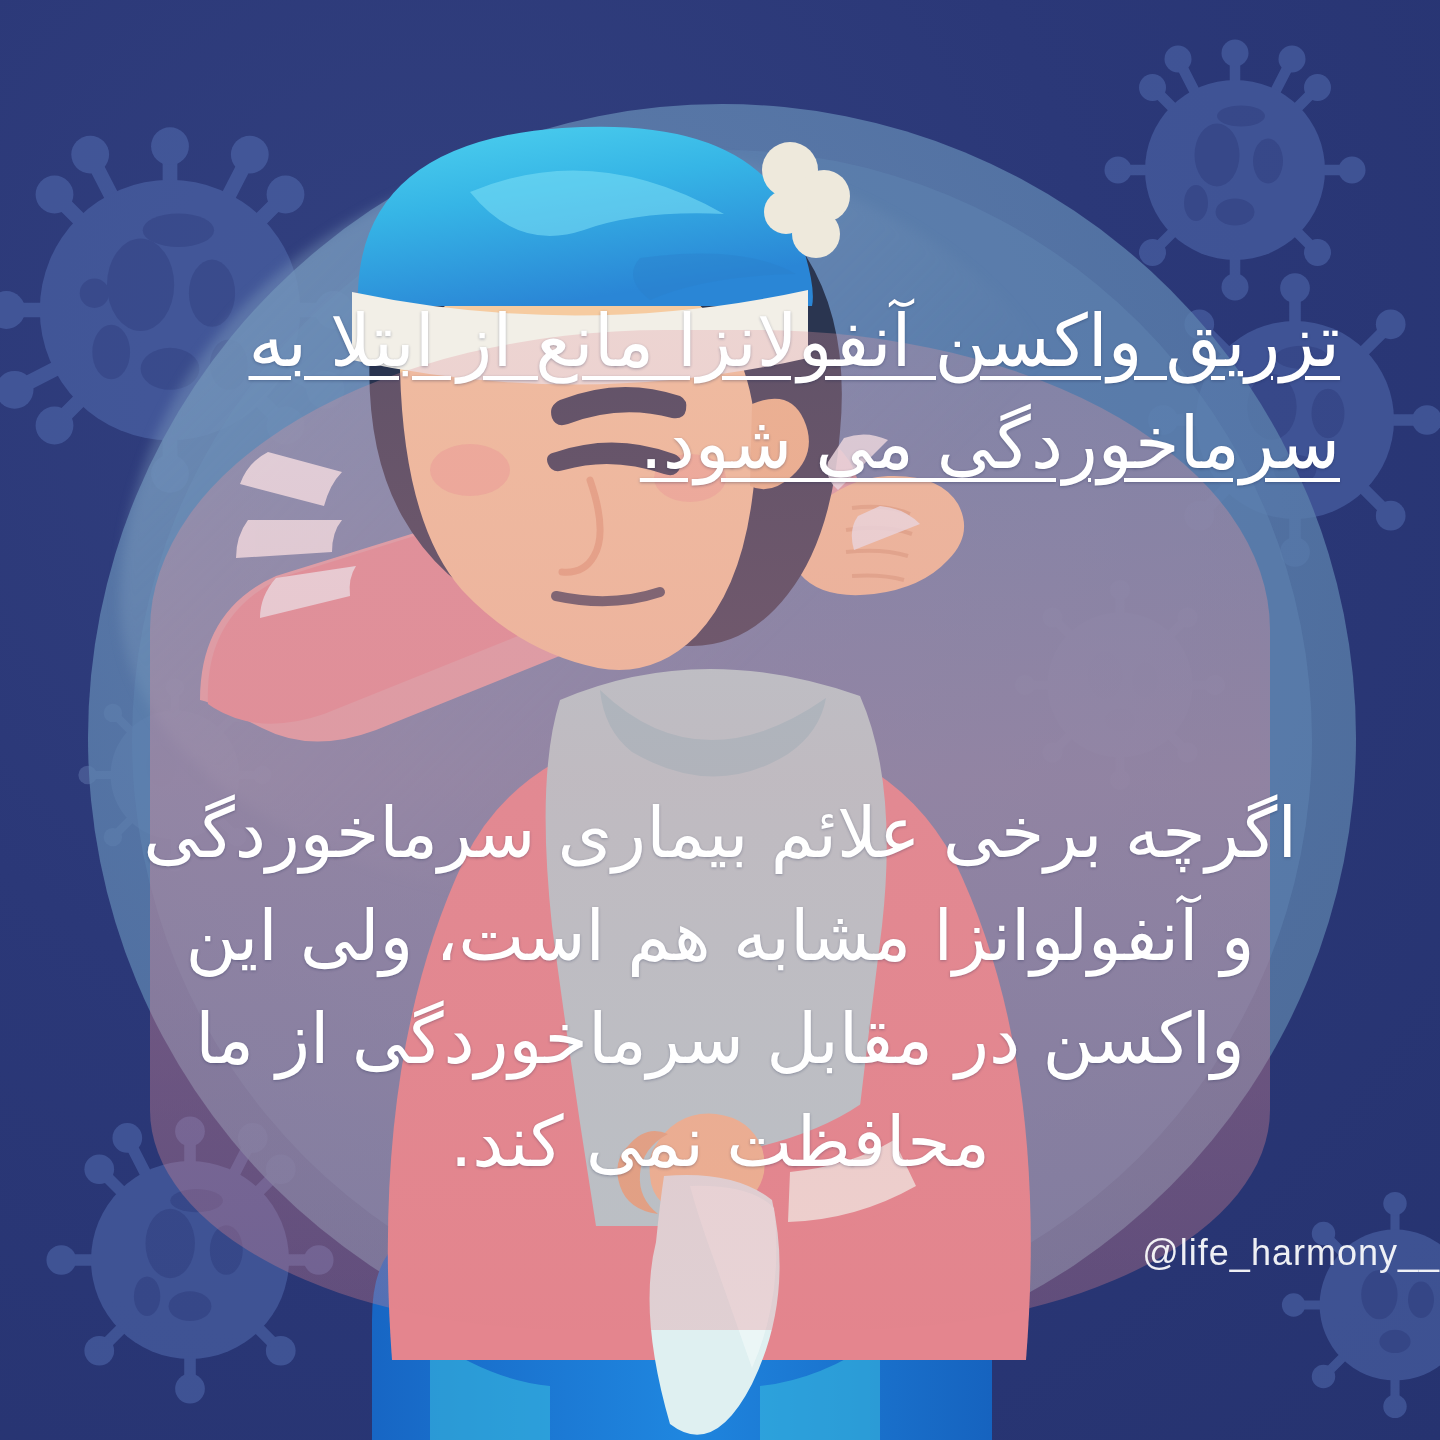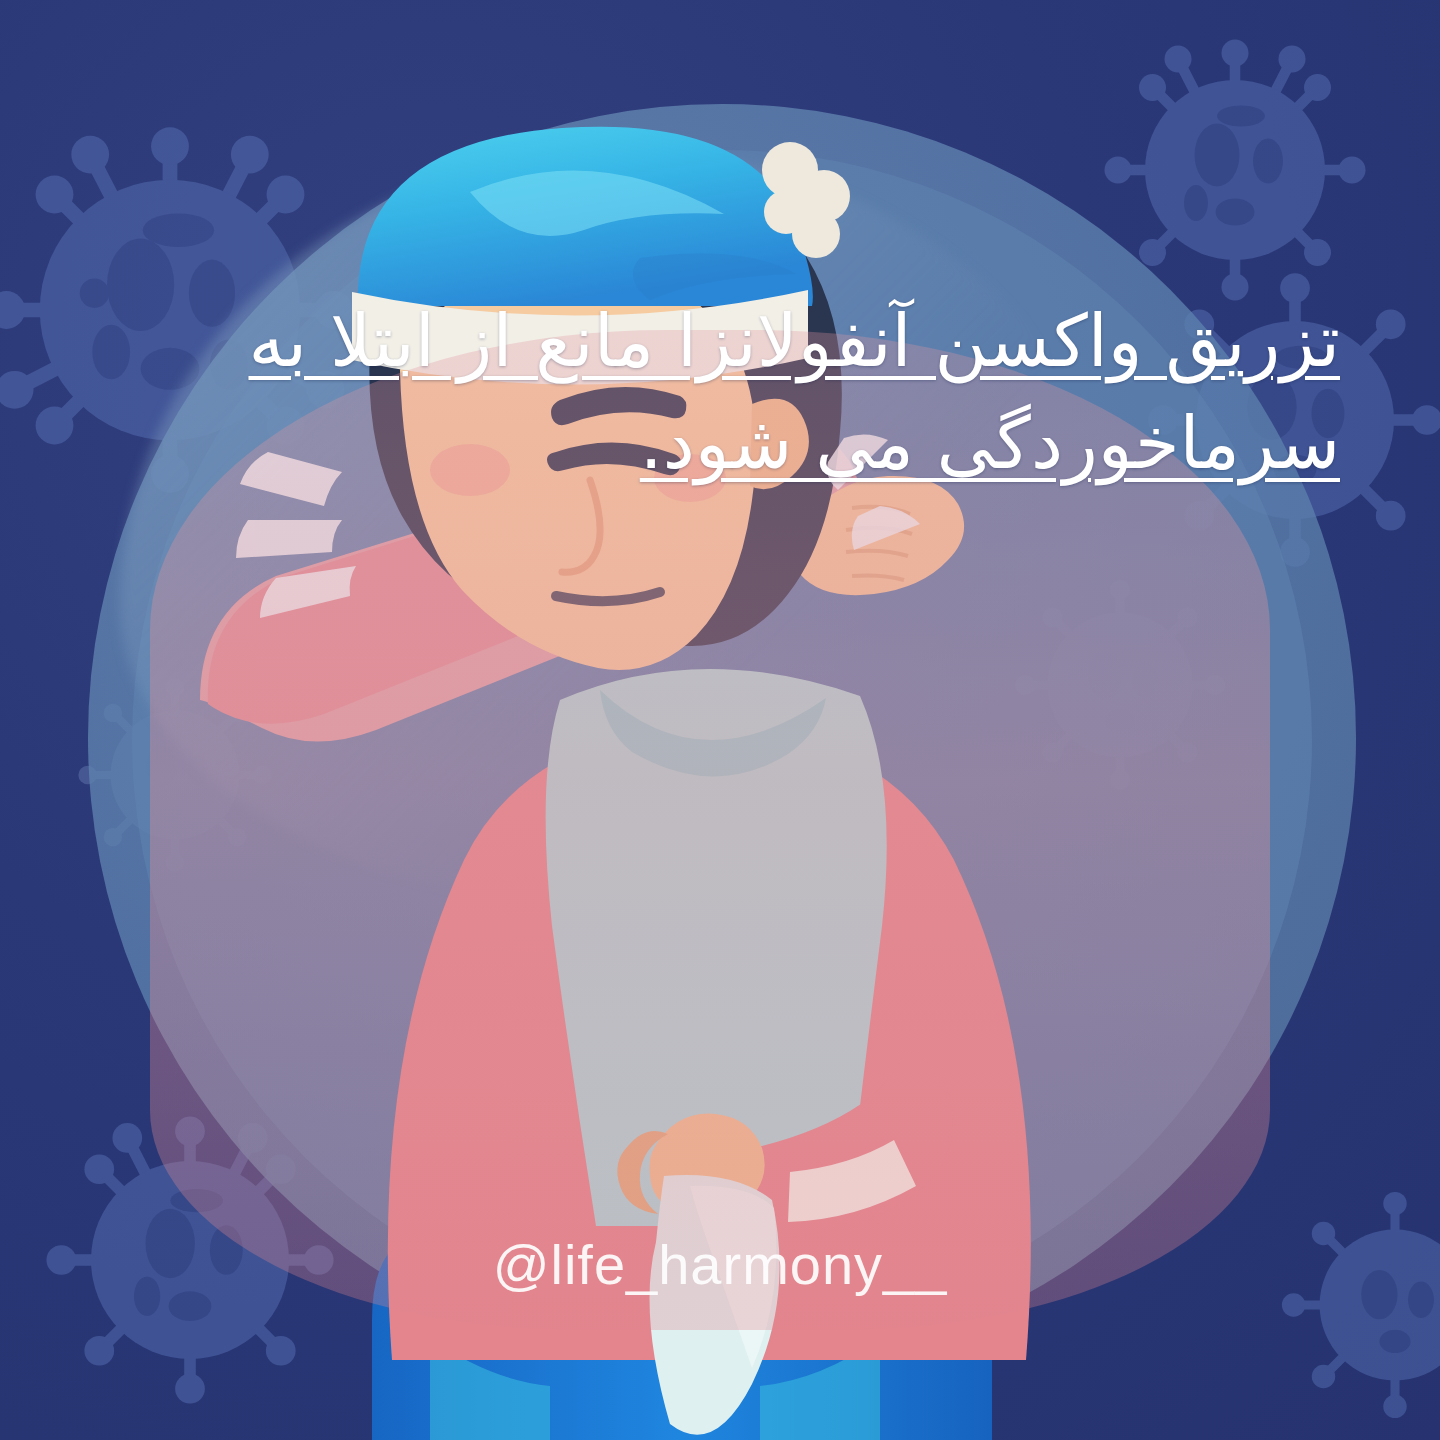--- a/index.html
+++ b/index.html
@@ -112,24 +112,24 @@
     font-weight: 400;
     direction: rtl;
     text-shadow: 0 1px 3px rgba(20,30,70,.30);
   }
 
   .handle {
     position: absolute;
     left: 0;
     top: 1232px;
     width: 1440px;
-    text-align: center;
+    text-align: right;
     color: #ffffff;
     opacity: .92;
-    font-size: 56px;
+    font-size: 36px;
     letter-spacing: 1px;
     font-weight: 300;
     direction: ltr;
     font-family: "Liberation Sans", "DejaVu Sans", sans-serif;
   }
 </style>
 </head>
 <body>
 
 <div class="stage">
@@ -473,16 +473,17 @@
         </g>
 
       </g>
     </svg>
   </div>
 
   <div class="pink-haze"></div>
 
   <div class="headline">تزریق واکسن آنفولانزا مانع از ابتلا به سرماخوردگی می شود.</div>
 
+  <div class="body-copy">اگرچه برخی علائم بیماری سرماخوردگی و آنفولوانزا مشابه هم است، ولی این واکسن در مقابل سرماخوردگی از ما محافظت نمی کند.</div>
 
   <div class="handle">@life_harmony__</div>
 
 </div>
 
 </body></html>

